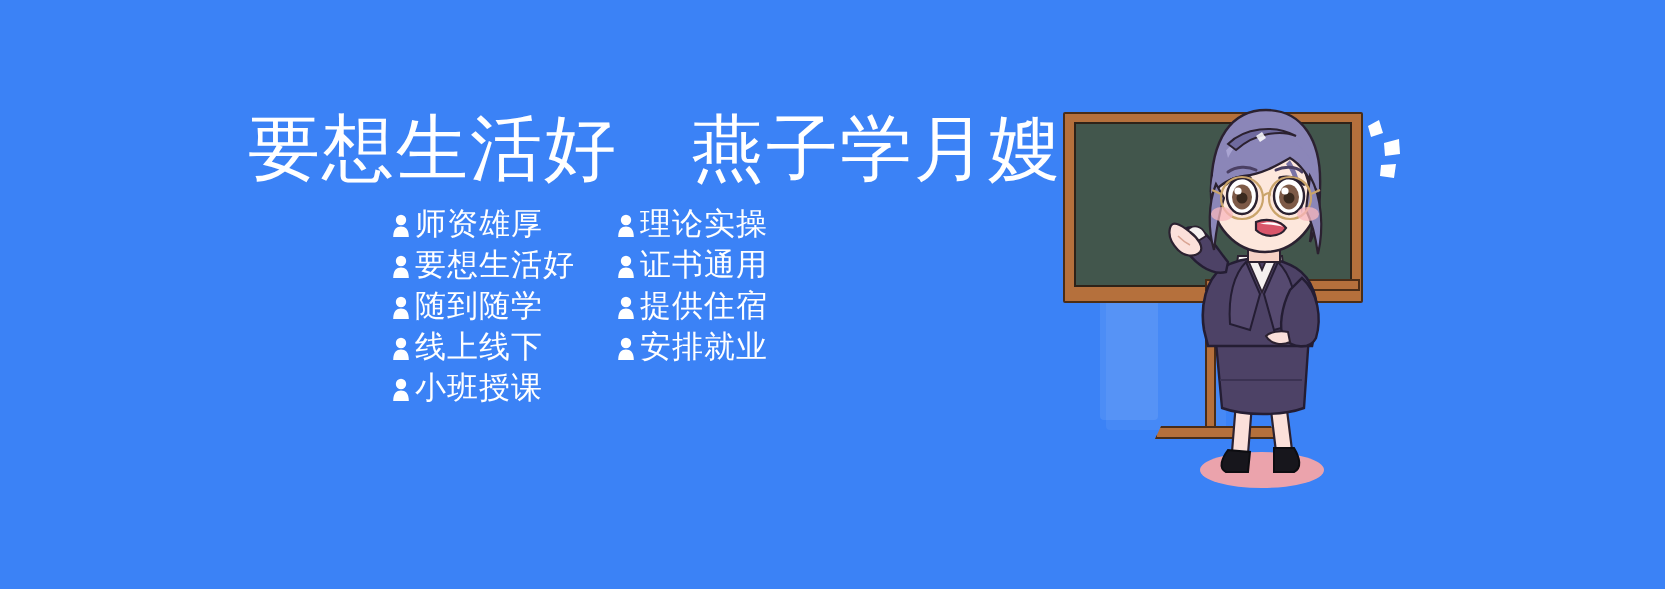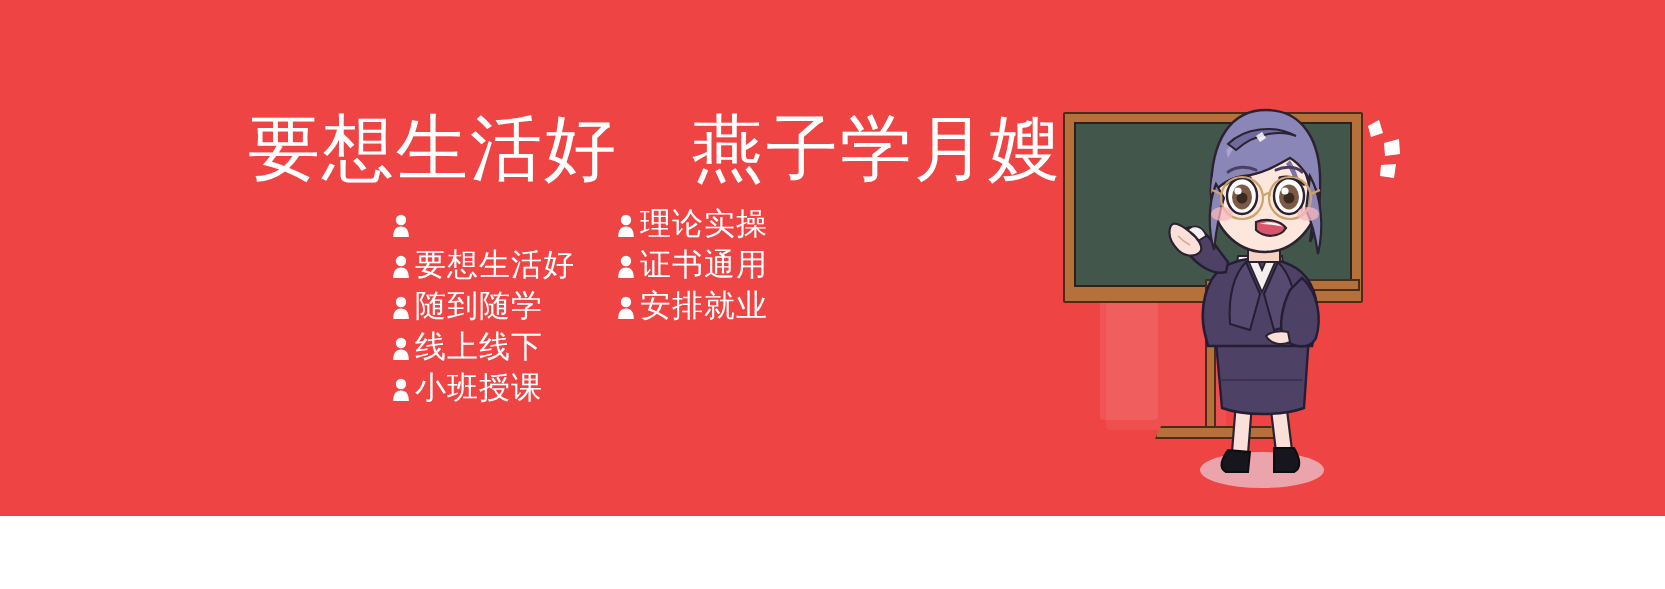--- a/index.html
+++ b/index.html
@@ -3,23 +3,23 @@
 <meta charset="utf-8">
 <style>
   html, body {
     margin: 0;
     padding: 0;
     background: #ffffff;
   }
   #banner {
     position: relative;
     width: 1665px;
-    height: 516px;
+    height: 589px;
     overflow: hidden;
-    background: #ef4444;
+    background: #3b82f6;
     font-family: "DejaVu Sans", "Liberation Sans", sans-serif;
     -webkit-font-smoothing: antialiased;
   }
 
   
   #headline {
     position: absolute;
     left: 248px;
     top: 112px;
     font-size: 72px;
@@ -165,20 +165,21 @@
   <div id="features">
 
     <div class="feat-col">
       <div class="feat-item">
         <span class="feat-icon">
           <svg viewBox="0 0 18 26" width="18" height="26" aria-hidden="true">
             <circle cx="9" cy="8" r="5.2" fill="#ffffff"></circle>
             <path d="M1.2 25 C1.2 17.4 4.6 14.6 9 14.6 C13.4 14.6 16.8 17.4 16.8 25 Z" fill="#ffffff"></path>
           </svg>
         </span>
+        <span>师资雄厚</span>
       </div>
       <div class="feat-item">
         <span class="feat-icon">
           <svg viewBox="0 0 18 26" width="18" height="26" aria-hidden="true">
             <circle cx="9" cy="8" r="5.2" fill="#ffffff"></circle>
             <path d="M1.2 25 C1.2 17.4 4.6 14.6 9 14.6 C13.4 14.6 16.8 17.4 16.8 25 Z" fill="#ffffff"></path>
           </svg>
         </span>
         <span>要想生活好</span>
       </div>
@@ -222,20 +223,29 @@
         <span>理论实操</span>
       </div>
       <div class="feat-item">
         <span class="feat-icon">
           <svg viewBox="0 0 18 26" width="18" height="26" aria-hidden="true">
             <circle cx="9" cy="8" r="5.2" fill="#ffffff"></circle>
             <path d="M1.2 25 C1.2 17.4 4.6 14.6 9 14.6 C13.4 14.6 16.8 17.4 16.8 25 Z" fill="#ffffff"></path>
           </svg>
         </span>
         <span>证书通用</span>
+      </div>
+      <div class="feat-item">
+        <span class="feat-icon">
+          <svg viewBox="0 0 18 26" width="18" height="26" aria-hidden="true">
+            <circle cx="9" cy="8" r="5.2" fill="#ffffff"></circle>
+            <path d="M1.2 25 C1.2 17.4 4.6 14.6 9 14.6 C13.4 14.6 16.8 17.4 16.8 25 Z" fill="#ffffff"></path>
+          </svg>
+        </span>
+        <span>提供住宿</span>
       </div>
       <div class="feat-item">
         <span class="feat-icon">
           <svg viewBox="0 0 18 26" width="18" height="26" aria-hidden="true">
             <circle cx="9" cy="8" r="5.2" fill="#ffffff"></circle>
             <path d="M1.2 25 C1.2 17.4 4.6 14.6 9 14.6 C13.4 14.6 16.8 17.4 16.8 25 Z" fill="#ffffff"></path>
           </svg>
         </span>
         <span>安排就业</span>
       </div>

